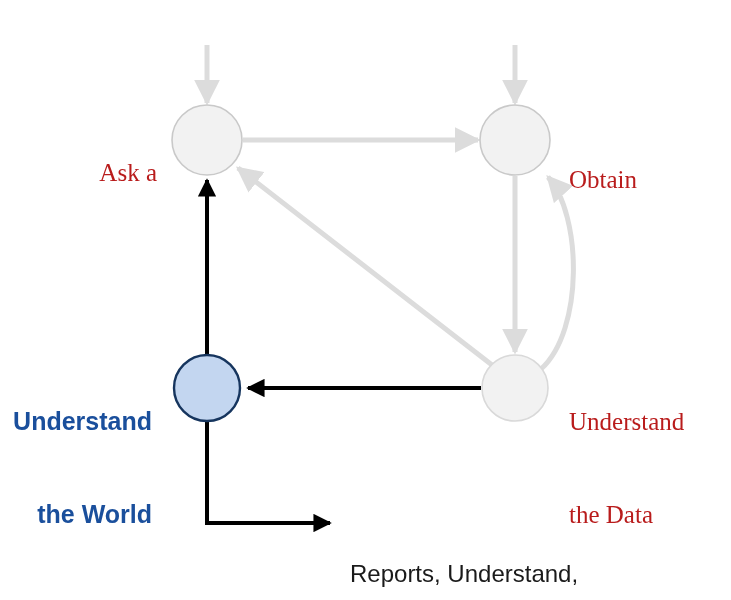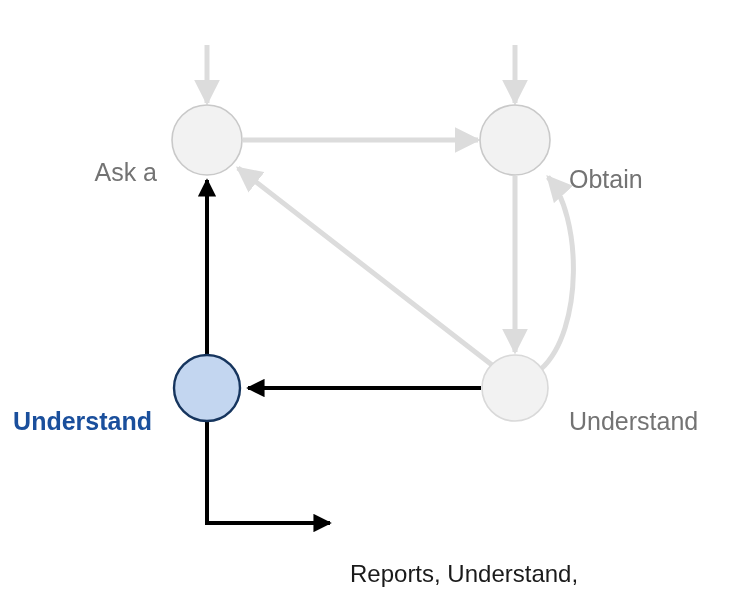--- a/index.html
+++ b/index.html
@@ -27,22 +27,23 @@
     height: 600px;
   }
   .node-label {
     position: absolute;
     font-family: "Liberation Sans", sans-serif;
     font-size: 25px;
     line-height: 31px;
     white-space: pre;
   }
   .label-muted {
-    color: #737373;
+    color: #b91c1c;
     font-weight: 400;
+    font-family: Liberation Serif, serif;
   }
   .label-active {
     color: #1a4f9c;
     font-weight: bold;
   }
   .label-output {
     color: #1a1a1a;
     font-weight: 400;
     font-size: 24px;
     line-height: 31px;
@@ -113,24 +114,26 @@
   <div class="node-label label-muted align-right" style="left: 0px; top: 95px; width: 157px;">
     <div>Ask a</div>
   </div>
 
   <div class="node-label label-muted align-left" style="left: 569px; top: 102px; width: 162px;">
     <div>Obtain</div>
   </div>
 
   <div class="node-label label-active align-right" style="left: 0px; top: 344px; width: 152px;">
     <div>Understand</div>
+    <div>the World</div>
   </div>
 
   <div class="node-label label-muted align-left" style="left: 569px; top: 344px; width: 162px;">
     <div>Understand</div>
+    <div>the Data</div>
   </div>
 
   <div class="node-label label-output align-left" style="left: 350px; top: 496px; width: 300px;">
     <div>Reports, Understand,</div>
     
   </div>
 
 </div>
 
 </body></html>

